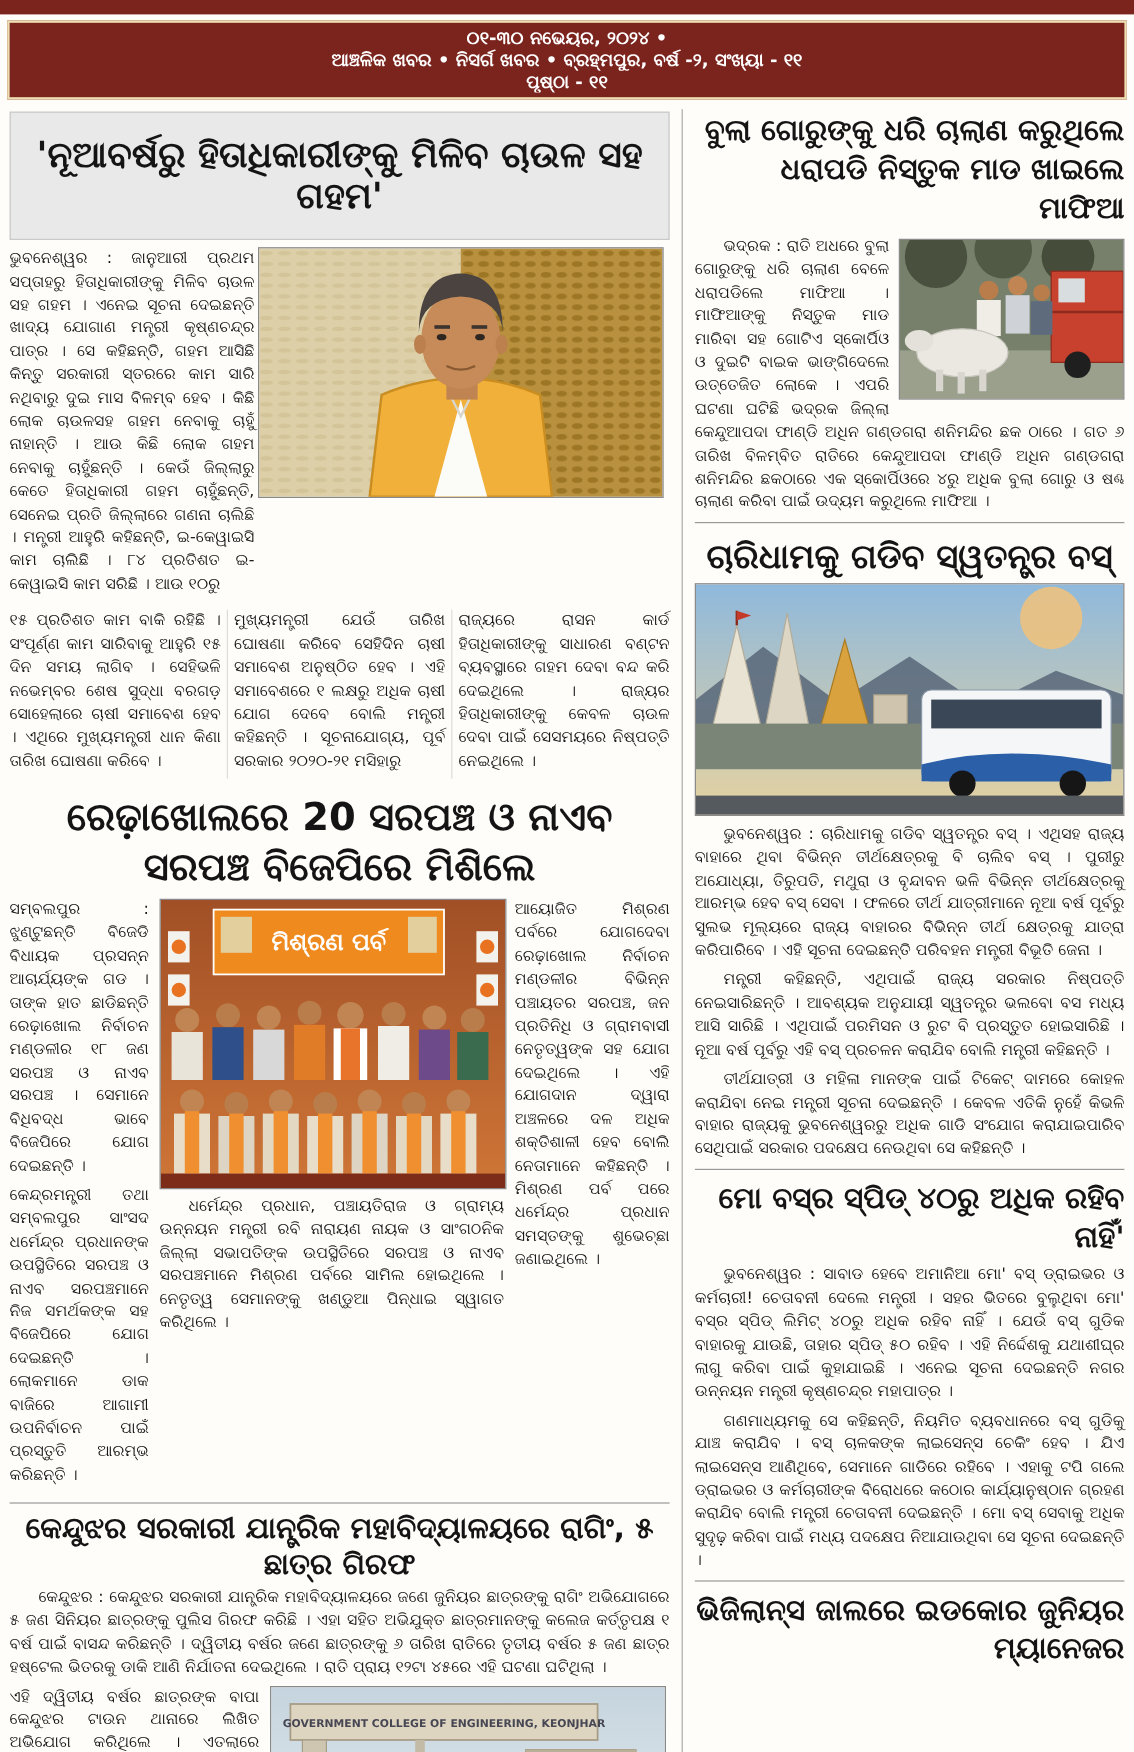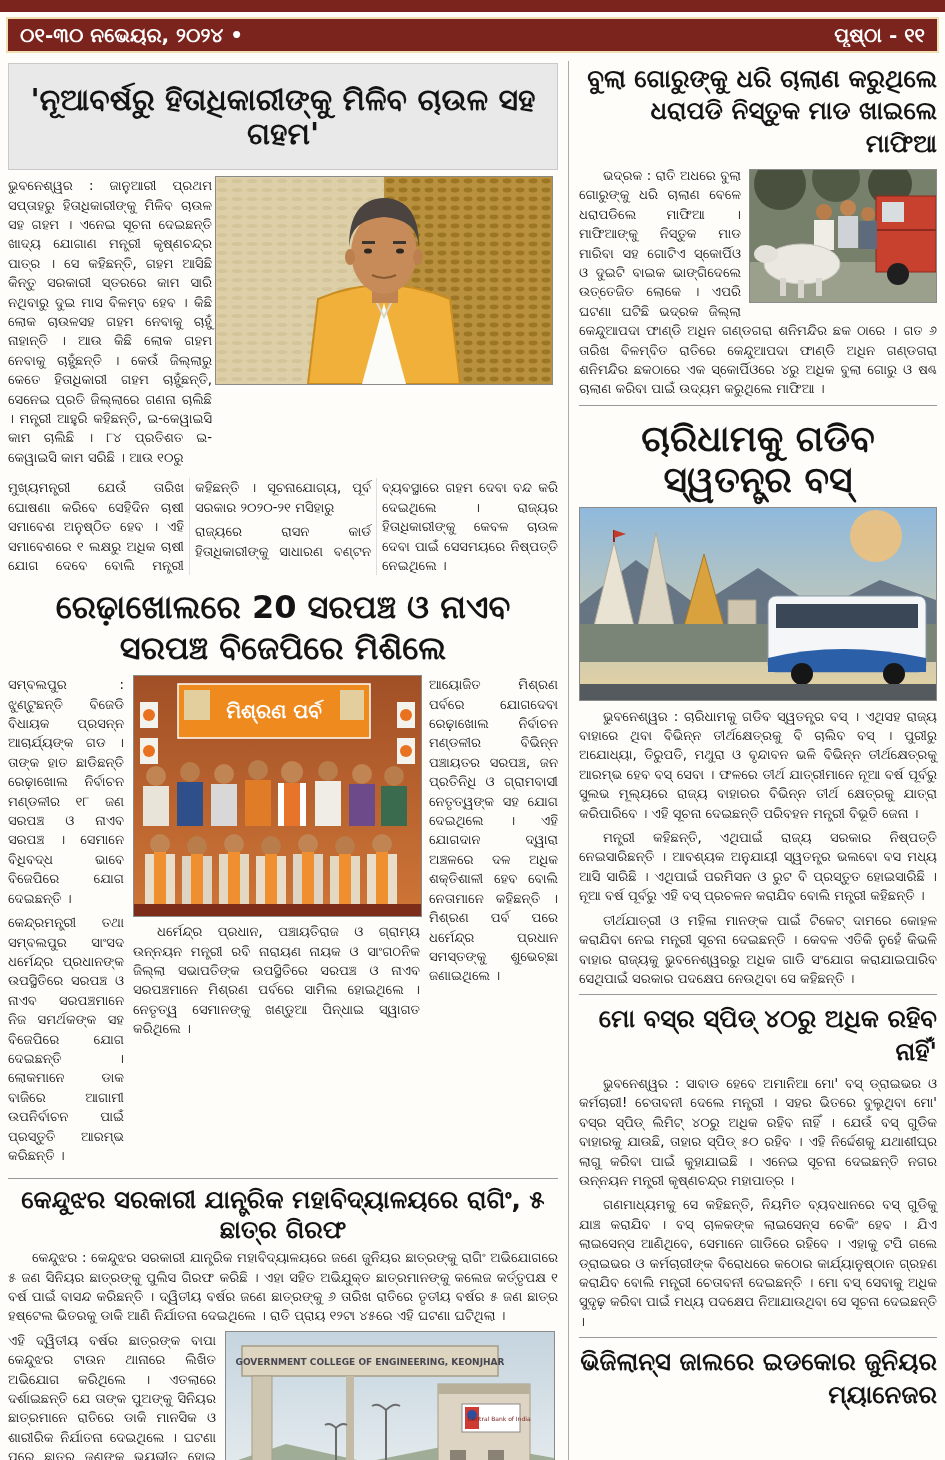--- a/index.html
+++ b/index.html
@@ -1,21 +1,21 @@
 <!DOCTYPE html>
 <html><head>
 <meta charset="utf-8">
 <style>
   html,body{margin:0;padding:0;background:#fff;}
   .page{width:945px;height:1460px;position:relative;background:#fffdfa;overflow:hidden;
         font-family:"DejaVu Sans","Liberation Sans",sans-serif;color:#141414;}
   .topstrip{height:12px;background:#7b241e;}
   .masthead{margin:5px 6px 0;background:#7b241e;color:#fff;display:flex;justify-content:space-between;
-            align-items:center;padding:4px 12px;font-size:20px;font-weight:bold;
-            border:2px solid #efe0b4;white-space:nowrap;}
+            align-items:center;padding:4px 12px;font-size:15px;font-weight:bold;
+            border:2px solid #efe0b4;white-space:nowrap;flex-direction:column;}
   .masthead span{overflow:hidden;text-overflow:ellipsis;}
   .content{display:flex;padding:8px 8px 0;}
   .col-left{width:556px;padding-right:10px;border-right:1px solid #aaa;}
   .col-right{flex:1;padding-left:10px;}
   .bt{font-size:13.2px;line-height:1.47;text-align:justify;margin:0 0 5px;}
   .indent{text-indent:24px;}
   .photo{border:1px solid #8a8a8a;display:block;background:#ddd;}
   
   .hl-a{background:#e9e9e9;border:1px solid #c9c9c9;font-size:30px;font-weight:bold;text-align:center;
         padding:19px 2px;line-height:1.12;margin:2px 0 6px;}
@@ -28,32 +28,33 @@
   .b-c1{width:116px;flex:none;}
   .b-c2{width:287px;flex:none;}
   .b-c3{flex:1;}
   .sec-line{border:none;border-top:1px solid #999;margin:8px 0 4px;}
   
   .hl-c{font-size:24.5px;font-weight:bold;text-align:center;margin:6px 0 4px;line-height:1.2;}
   .c-mid{display:flex;gap:9px;margin-top:2px;}
   .c-left{width:208px;flex:none;}
   
   .hl-r{font-size:24.5px;font-weight:bold;text-align:right;line-height:1.32;margin:2px 0 6px;}
-  .hl-e{font-size:36px;font-weight:bold;text-align:center;margin:6px 0 6px;line-height:1.15;}
+  .hl-e{font-size:28px;font-weight:bold;text-align:center;margin:6px 0 6px;line-height:1.15;}
   .d-photo{float:right;margin:3px 0 4px 8px;}
   .rt-sec{border-top:1px solid #999;padding-top:6px;margin-top:6px;}
 </style>
 </head>
 <body>
 
 <div class="page">
   <div class="topstrip"></div>
 
   <div class="masthead">
     <span>୦୧-୩୦ ନଭେୟର, ୨୦୨୪ •</span>
+    <span>ଆଞ୍ଚଳିକ ଖବର • ନିସର୍ଗ ଖବର • ବ୍ରହ୍ମପୁର, ବର୍ଷ -୨, ସଂଖ୍ୟା - ୧୧</span>
     <span>ପୃଷ୍ଠା - ୧୧</span>
   </div>
 
   <div class="content">
 
     <div class="col-left">
 
       <section>
         <h1 class="hl-a">'ନୂଆବର୍ଷରୁ ହିତାଧିକାରୀଙ୍କୁ ମିଳିବ ଚାଉଳ ସହ ଗହମ'</h1>
         <div class="a-top">
@@ -82,20 +83,21 @@
               <ellipse cx="184" cy="74" rx="4" ry="2.6" fill="#2e2620"></ellipse>
               <rect x="146" y="64" width="13" height="3" fill="#3c342e"></rect>
               <rect x="177" y="64" width="13" height="3" fill="#3c342e"></rect>
               <path d="M156,98 Q168,104 180,98" fill="none" stroke="#8a5a33" stroke-width="2"></path>
               <ellipse cx="134" cy="80" rx="5" ry="8" fill="#bb804e"></ellipse>
               <ellipse cx="202" cy="80" rx="5" ry="8" fill="#bb804e"></ellipse>
             </g>
           </svg>
         </div>
         <div class="a-cols">
+          <p class="bt">୧୫ ପ୍ରତିଶତ କାମ ବାକି ରହିଛି । ସଂପୂର୍ଣ୍ଣ କାମ ସାରିବାକୁ ଆହୁରି ୧୫ ଦିନ ସମୟ ଲାଗିବ । ସେହିଭଳି ନଭେମ୍ବର ଶେଷ ସୁଦ୍ଧା ବରଗଡ଼ ସୋହେଲାରେ ଚାଷୀ ସମାବେଶ ହେବ । ଏଥିରେ ମୁଖ୍ୟମନ୍ତ୍ରୀ ଧାନ କିଣା ତାରିଖ ଘୋଷଣା କରିବେ ।</p>
           <p class="bt">ମୁଖ୍ୟମନ୍ତ୍ରୀ ଯେଉଁ ତାରିଖ ଘୋଷଣା କରିବେ ସେହିଦିନ ଚାଷୀ ସମାବେଶ ଅନୁଷ୍ଠିତ ହେବ । ଏହି ସମାବେଶରେ ୧ ଲକ୍ଷରୁ ଅଧିକ ଚାଷୀ ଯୋଗ ଦେବେ ବୋଲି ମନ୍ତ୍ରୀ କହିଛନ୍ତି । ସୂଚନାଯୋଗ୍ୟ, ପୂର୍ବ ସରକାର ୨୦୨୦-୨୧ ମସିହାରୁ</p>
           <p class="bt">ରାଜ୍ୟରେ ରାସନ କାର୍ଡ ହିତାଧିକାରୀଙ୍କୁ ସାଧାରଣ ବଣ୍ଟନ ବ୍ୟବସ୍ଥାରେ ଗହମ ଦେବା ବନ୍ଦ କରି ଦେଇଥିଲେ । ରାଜ୍ୟର ହିତାଧିକାରୀଙ୍କୁ କେବଳ ଚାଉଳ ଦେବା ପାଇଁ ସେସମୟରେ ନିଷ୍ପତ୍ତି ନେଇଥିଲେ ।</p>
         </div>
       </section>
 
       <section>
         <h2 class="hl-b">
           <span>ରେଢ଼ାଖୋଲରେ 20 ସରପଞ୍ଚ ଓ ନାଏବ</span><br>
           <span>ସରପଞ୍ଚ ବିଜେପିରେ ମିଶିଲେ</span>
         </h2>

